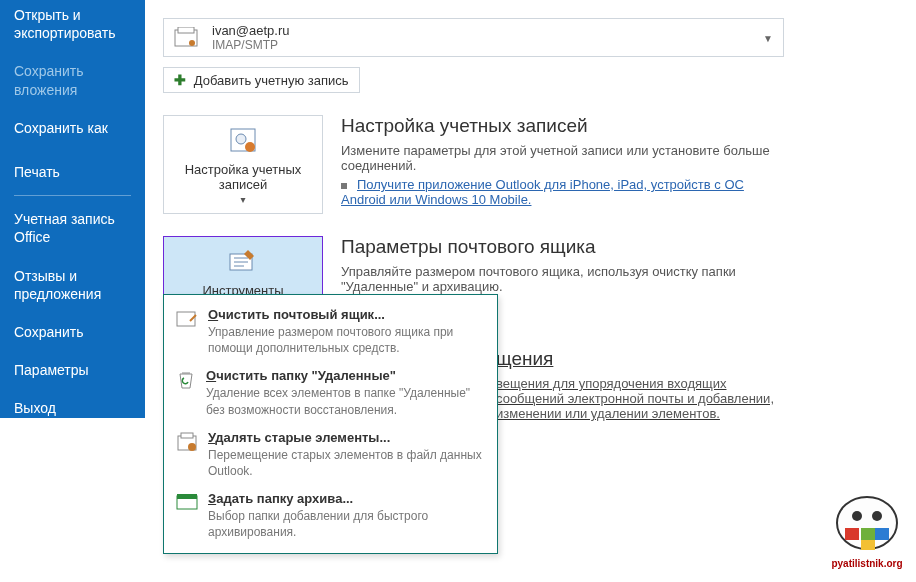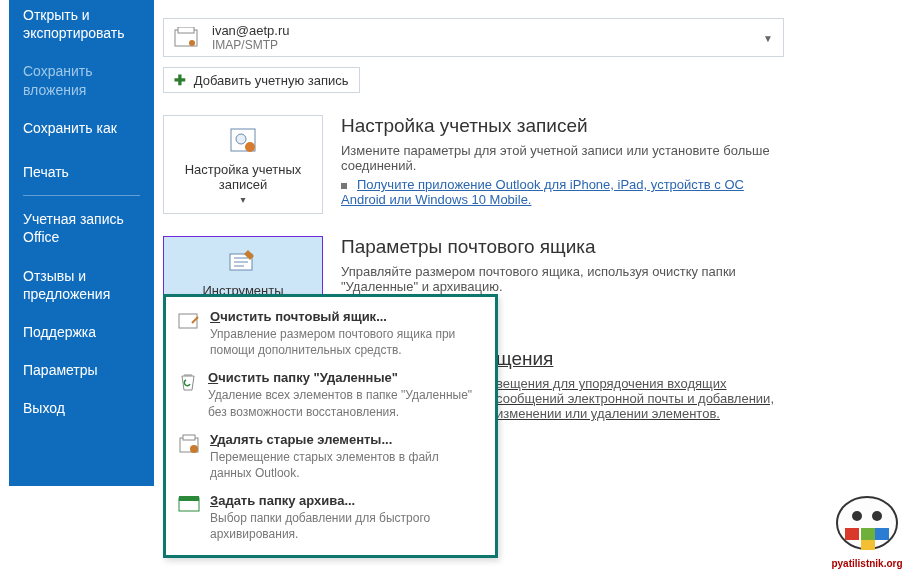--- a/index.html
+++ b/index.html
@@ -8,23 +8,23 @@
     font-size: 13px;
     color: #333;
     background: #fff;
     width: 916px;
     height: 582px;
     overflow: hidden;
     position: relative;
   }
   .sidebar {
     position: absolute;
-    left: 9px; top: 0;
+    left: 0; top: 0;
     width: 145px;
-    height: 486px;
+    height: 418px;
     background: #0f6cbd;
     color: #fff;
     padding-top: 0;
   }
   .sidebar-item {
     padding: 6px 14px;
     font-size: 14px;
     line-height: 1.3;
     cursor: pointer;
   }
@@ -128,21 +128,21 @@
     background:#777;
     margin-right: 10px;
     vertical-align: middle;
   }
   .dropdown-menu {
     position: absolute;
     left: 163px;
     top: 294px;
     width: 335px;
     background: #fff;
-    border: 3px solid #0f766e;
+    border: 1px solid #0f766e;
     box-shadow: 2px 3px 6px rgba(0,0,0,0.15);
     padding: 6px 0;
     z-index: 10;
   }
   .menu-item {
     display: flex;
     padding: 6px 12px;
     cursor: pointer;
   }
   .menu-icon {
@@ -185,21 +185,21 @@
 <body>
 
 <div class="sidebar">
   <div class="sidebar-item">Открыть и экспортировать</div>
   <div class="sidebar-item disabled" style="margin-top:8px">Сохранить вложения</div>
   <div class="sidebar-item" style="margin-top:8px">Сохранить как</div>
   <div class="sidebar-item" style="margin-top:14px">Печать</div>
   <div class="sidebar-sep"></div>
   <div class="sidebar-item">Учетная запись Office</div>
   <div class="sidebar-item" style="margin-top:8px">Отзывы и предложения</div>
-  <div class="sidebar-item" style="margin-top:8px">Поддержка</div>
+  <div class="sidebar-item" style="margin-top:8px">Сохранить</div>
   <div class="sidebar-item" style="margin-top:8px">Параметры</div>
   <div class="sidebar-item" style="margin-top:8px">Выход</div>
 </div>
 
 <div class="content">
 
   <div class="account-bar">
     <span class="account-icon">
       <svg width="24" height="22">
           <rect x="1" y="3" width="22" height="16" fill="none" stroke="#8a8a8a"></rect>

